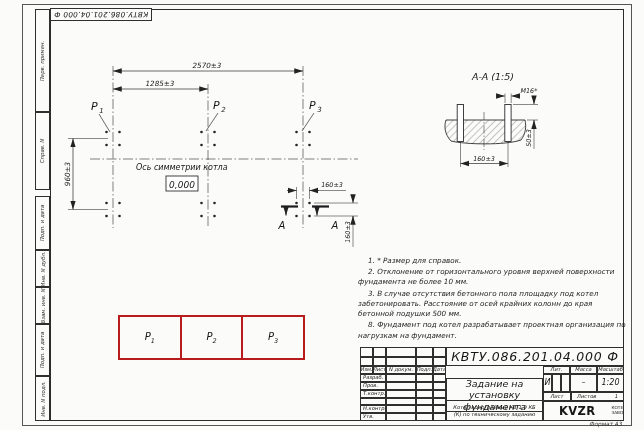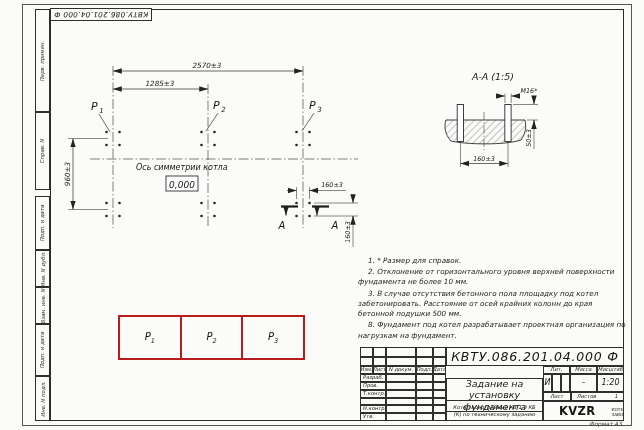--- a/index.html
+++ b/index.html
@@ -28,21 +28,21 @@
   
   .tb{left:360px;top:347px;width:264px;height:74px}
   .tbc{position:absolute;box-sizing:border-box;border:0.8px solid #2f2f2f;display:flex;
        align-items:center;justify-content:center;font-size:5.2px;font-style:italic;
        text-align:center;line-height:1.1;overflow:hidden}
   .tbc.lbl{justify-content:flex-start;padding-left:2px}
   .des-big{font-size:12.5px;font-style:italic;letter-spacing:.8px;white-space:nowrap}
   .doc-title{font-size:9.5px;font-style:italic;line-height:1.18}
   .doc-sub{font-size:5.2px;font-style:italic;line-height:1.25}
   .fmt{left:583px;top:421px;width:46px;text-align:center;font-size:5.8px;font-style:italic;color:#333}
-  .logo-wrap{display:flex;align-items:flex-end;gap:16px}
+  .logo-wrap{display:flex;align-items:flex-start;gap:16px}
   .logo-kvzr{font-weight:bold;font-size:11.5px;font-style:normal;letter-spacing:.4px}
   .logo-sub{font-size:4.2px;font-style:normal;text-align:left;line-height:1.25}
   svg text{font-family:"DejaVu Sans",sans-serif;font-style:italic;fill:#161616}
 </style>
 </head>
 <body>
 
 <div class="abs outer-border"></div>
 <div class="abs inner-frame"></div>
 

